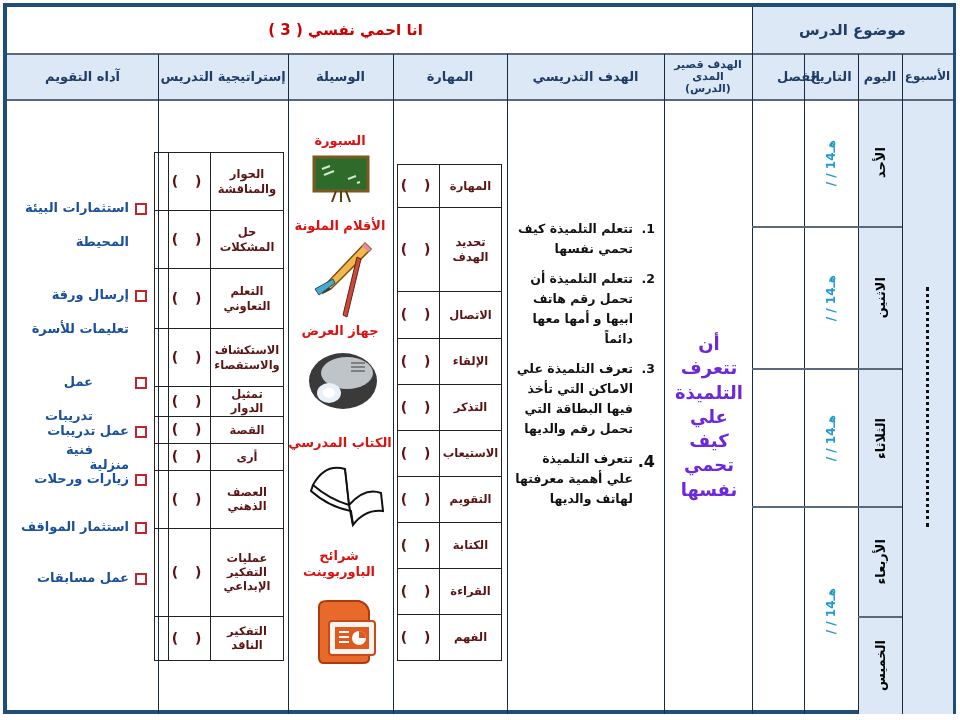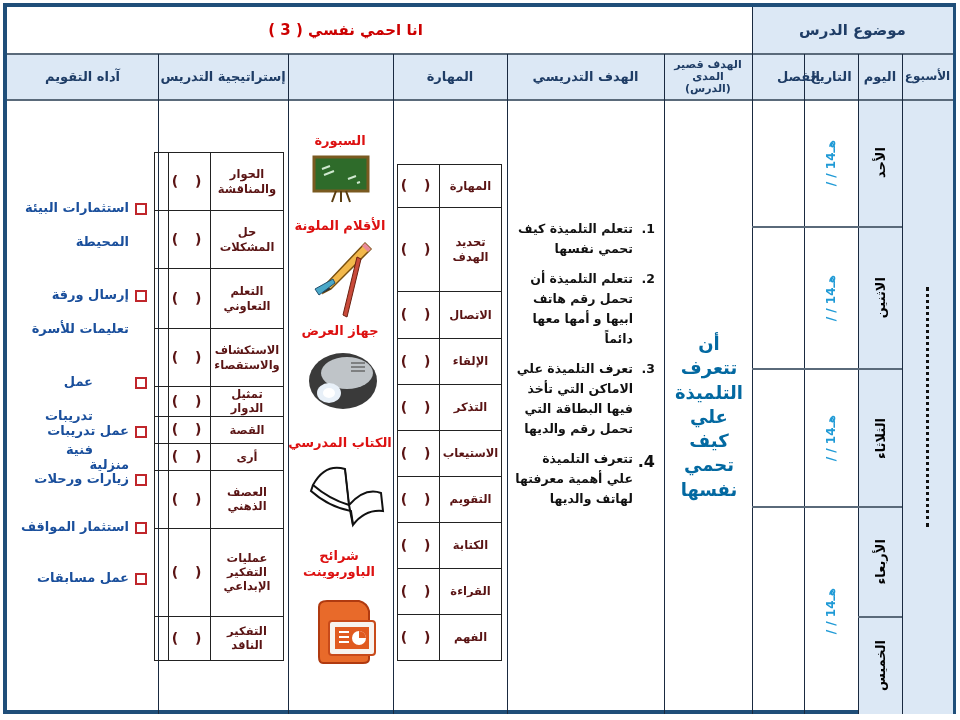--- a/index.html
+++ b/index.html
@@ -23,21 +23,21 @@
   .title-text { color: #cc0000; font-size: 15px; font-weight: bold; }
 
   
   .day-cell { position: absolute; display: flex; align-items: center; justify-content: center; }
   .vert { writing-mode: vertical-rl; transform: rotate(180deg); font-weight: bold; font-size: 13px; color: #000; direction: rtl; }
   .date-vert { writing-mode: vertical-rl; transform: rotate(180deg); font-size: 12px; color: #1f9ad6; font-weight: bold; letter-spacing: 1px; }
   .dotted { position: absolute; border-left: 3px dotted #111; }
 
   
   .goal-short {
-    position: absolute; color: #0369a1; font-weight: bold; font-size: 18px;
+    position: absolute; color: #6d28d9; font-weight: bold; font-size: 18px;
     text-align: center; direction: rtl; line-height: 1.35;
   }
   .objectives { position: absolute; direction: rtl; font-size: 12.5px; font-weight: bold; color: #111; line-height: 1.6; }
   .obj { display: flex; margin-bottom: 10px; }
   .obj-num { width: 22px; flex-shrink: 0; }
   .obj-num.big { font-size: 16px; }
 
   
   .mini-table { position: absolute; border-collapse: collapse; direction: rtl; }
   .mini-table td { border: 1px solid #222; font-size: 11.5px; font-weight: bold; color: #5a1414; text-align: center; vertical-align: middle; padding: 0 2px; line-height: 1.25; }
@@ -78,20 +78,21 @@
   <div class="vline" style="left:851px; top:47px; height:660px;"></div>
   <div class="vline" style="left:895px; top:47px; height:660px;"></div>
 
   <div class="hdr-text" style="left:895px; top:47px; width:51px; height:46px; font-size:12px;">الأسبوع</div>
   <div class="hdr-text" style="left:851px; top:47px; width:44px; height:46px;">اليوم</div>
   <div class="hdr-text" style="left:797px; top:47px; width:54px; height:46px;">التاريخ</div>
   <div class="hdr-text" style="left:745px; top:47px; width:52px; height:46px;padding-left:41px;">الفصل</div>
   <div class="hdr-text" style="left:657px; top:47px; width:88px; height:46px; font-size:11px; padding:0 6px;">الهدف قصير المدى (الدرس)</div>
   <div class="hdr-text" style="left:500px; top:47px; width:157px; height:46px;">الهدف التدريسي</div>
   <div class="hdr-text" style="left:386px; top:47px; width:114px; height:46px;">المهارة</div>
+  <div class="hdr-text" style="left:281px; top:47px; width:105px; height:46px;">الوسيلة</div>
   <div class="hdr-text" style="left:151px; top:47px; width:130px; height:46px;">إستراتيجية التدريس</div>
   <div class="hdr-text" style="left:0; top:47px; width:151px; height:46px;">آداه التقويم</div>
 
   <div class="hline" style="left:745px; top:219px; width:150px; height:2px;"></div>
   <div class="hline" style="left:745px; top:361px; width:150px; height:2px;"></div>
   <div class="hline" style="left:745px; top:499px; width:150px; height:2px;"></div>
   <div class="hline" style="left:851px; top:609px; width:44px; height:2px;"></div>
 
   <div class="day-cell" style="left:851px; top:93px; width:44px; height:126px;">
     <span class="vert">الأحد</span>

